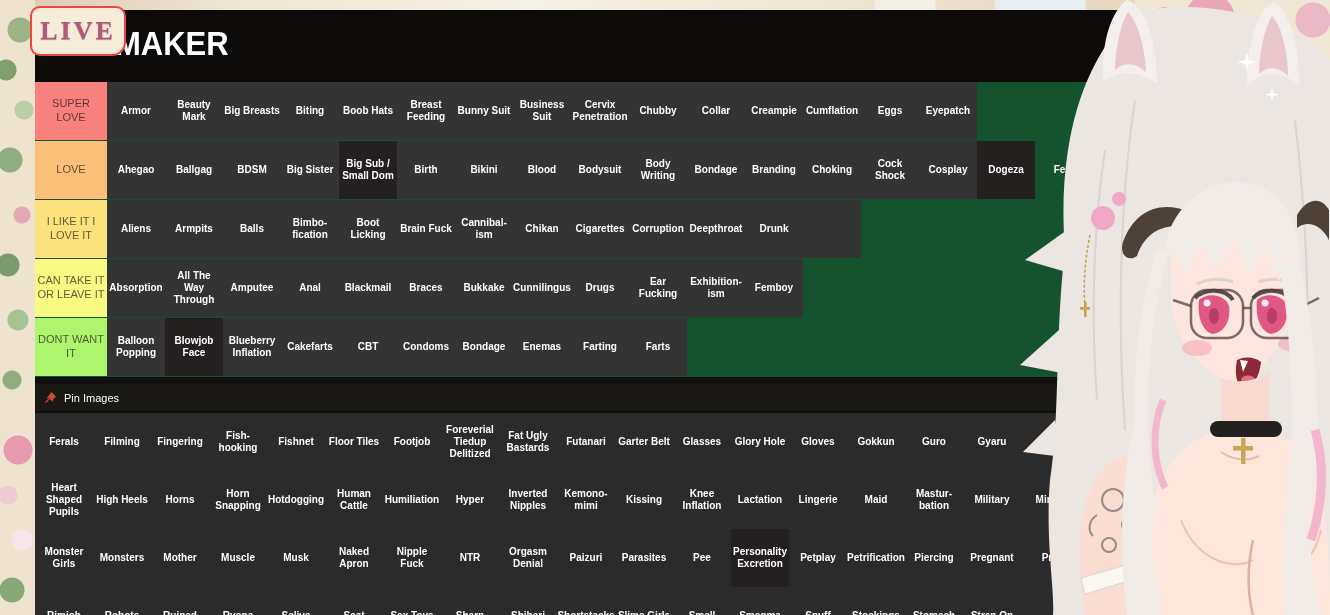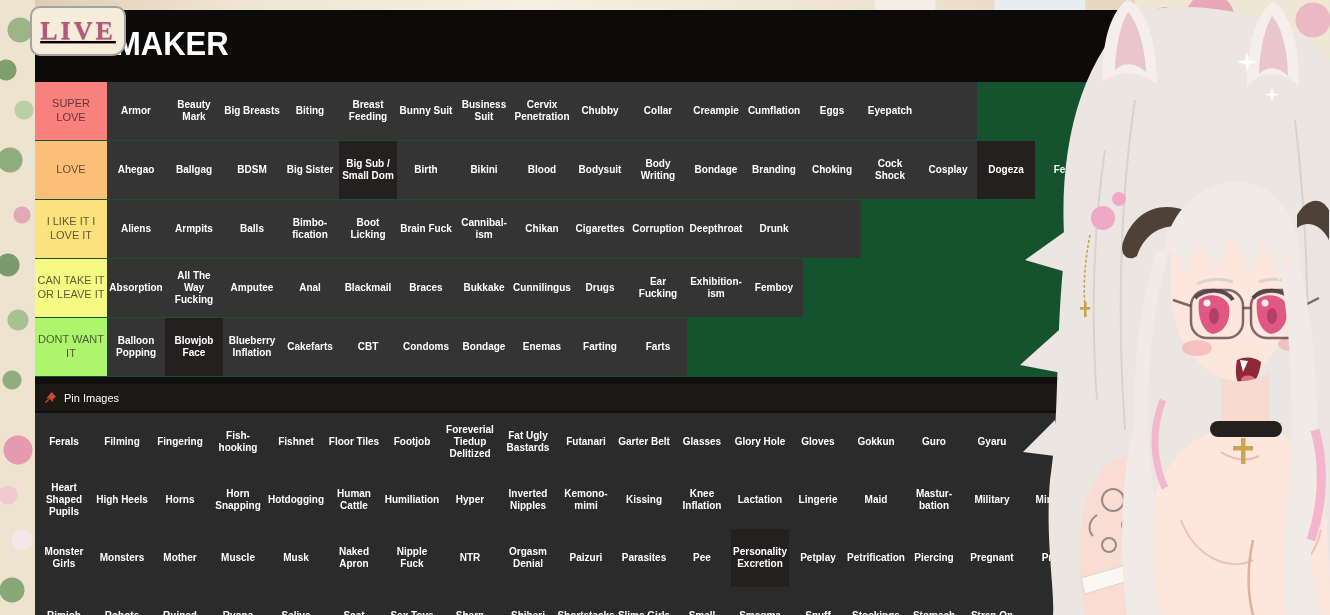--- a/index.html
+++ b/index.html
@@ -49,22 +49,22 @@
   }
   
   .app{position:absolute;left:35px;top:10px;width:1100px;height:605px;background:#12100e;z-index:6;}
   .logo-bar{position:absolute;left:0;top:0;width:1100px;height:72px;background:#0c0b09;}
   .logo{
     position:absolute;left:80px;top:14px;color:#ffffff;font-weight:900;font-size:31px;
     letter-spacing:0px;transform:scaleY(1.1);transform-origin:left top;
   }
   .live-badge{
     position:absolute;left:30px;top:6px;width:96px;height:50px;z-index:30;
-    background:#f5ecd9;border:2px solid #a3a3a3;border-radius:10px 10px 14px 10px;
-    display:flex;align-items:center;justify-content:center;box-sizing:border-box;text-decoration:underline;
+    background:#f5ecd9;border:2px solid #ef4444;border-radius:10px 10px 14px 10px;
+    display:flex;align-items:center;justify-content:center;box-sizing:border-box;
   }
   .live-text{
     font-family:"Liberation Serif",serif;font-weight:bold;font-size:26px;
     letter-spacing:3px;color:#b4587a;text-shadow:0 1px 1px rgba(110,40,70,.55);
   }
   
   .board{position:absolute;left:0;top:72px;width:1100px;background:#14532d;}
   .tier-row{display:flex;height:58px;margin-bottom:1px;}
   .tier-label{
     width:72px;height:58px;flex:0 0 72px;display:flex;align-items:center;justify-content:center;
@@ -102,20 +102,21 @@
   </div>
 
   <div class="board">
       <div class="tier-row">
         <div class="tier-label" style="background: rgb(248, 128, 125);">SUPER LOVE</div>
         <div class="tier-items" style="width: 870px;">
           <div class="tile">Armor</div>
           <div class="tile">Beauty Mark</div>
           <div class="tile">Big Breasts</div>
           <div class="tile">Biting</div>
+          <div class="tile">Boob Hats</div>
           <div class="tile">Breast Feeding</div>
           <div class="tile">Bunny Suit</div>
           <div class="tile">Business Suit</div>
           <div class="tile">Cervix Penetration</div>
           <div class="tile">Chubby</div>
           <div class="tile">Collar</div>
           <div class="tile">Creampie</div>
           <div class="tile">Cumflation</div>
           <div class="tile">Eggs</div>
           <div class="tile">Eyepatch</div>
@@ -157,21 +158,21 @@
           <div class="tile">Cigarettes</div>
           <div class="tile">Corruption</div>
           <div class="tile">Deepthroat</div>
           <div class="tile">Drunk</div>
         </div>
       </div>
       <div class="tier-row">
         <div class="tier-label" style="background: rgb(246, 250, 130);">CAN TAKE IT OR LEAVE IT</div>
         <div class="tier-items" style="width: 696px;">
           <div class="tile">Absorption</div>
-          <div class="tile">All The Way Fucking</div>
+          <div class="tile">All The Way Through</div>
           <div class="tile">Amputee</div>
           <div class="tile">Anal</div>
           <div class="tile">Blackmail</div>
           <div class="tile">Braces</div>
           <div class="tile">Bukkake</div>
           <div class="tile">Cunnilingus</div>
           <div class="tile">Drugs</div>
           <div class="tile">Ear Fucking</div>
           <div class="tile">Exhibition-ism</div>
           <div class="tile">Femboy</div>

